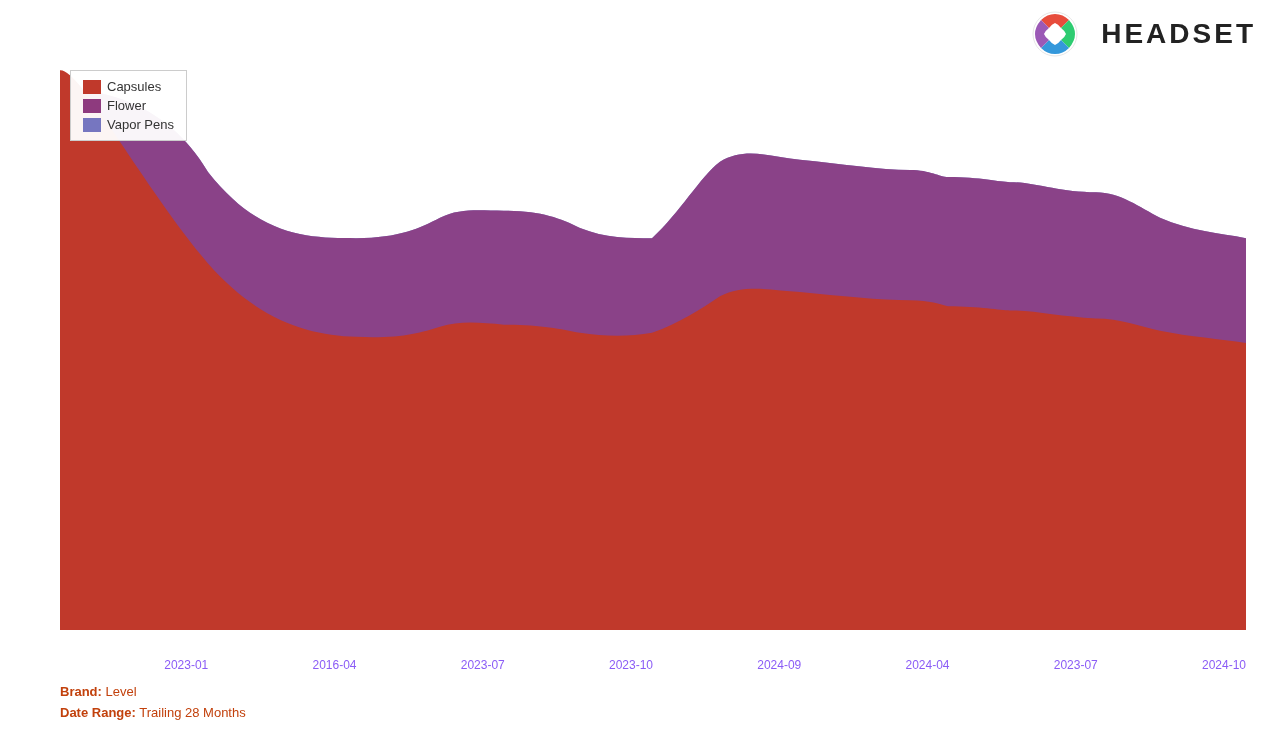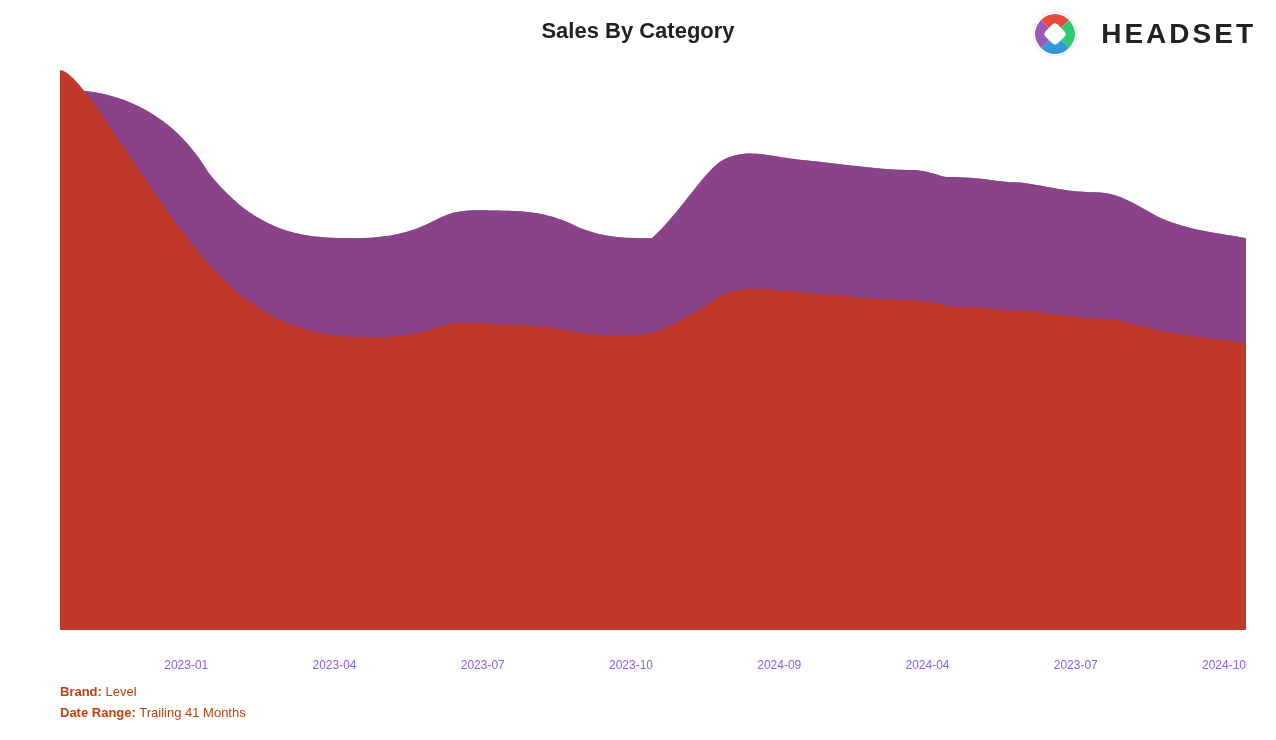--- a/index.html
+++ b/index.html
@@ -133,22 +133,35 @@
 
       <path d="M38 38 Q32 44 24 44 Q16 44 10 38 L18 30 Q21 34 24 35 Q27 34 30 30Z" fill="#3498db"></path>
 
       <path d="M10 38 Q4 31 4 24 Q4 17 10 10 L18 18 Q14 21 13 24 Q14 27 18 30Z" fill="#9b59b6"></path>
 
       <circle cx="24" cy="24" r="8" fill="white"></circle>
     </svg>
     <span class="logo-text">HEADSET</span>
   </div>
 
-  <div class="chart-title">Sales By Category</div>
-
+
+  <div class="legend">
+    <div class="legend-item">
+      <span class="legend-swatch" style="background:#c0392b;"></span>
+      <span>Capsules</span>
+    </div>
+    <div class="legend-item">
+      <span class="legend-swatch" style="background:#8e3a7e;"></span>
+      <span>Flower</span>
+    </div>
+    <div class="legend-item">
+      <span class="legend-swatch" style="background:#7676c0;"></span>
+      <span>Vapor Pens</span>
+    </div>
+  </div>
 
   <div class="chart-container">
     <svg class="area-chart" viewBox="0 0 1186 560" preserveAspectRatio="none" xmlns="http://www.w3.org/2000/svg">
 
       <defs>
         <clipPath id="chartClip">
           <rect x="0" y="0" width="1186" height="560"></rect>
         </clipPath>
       </defs>
 
@@ -217,33 +230,33 @@
            C1060,254 1080,262 1100,266
            C1130,272 1160,274 1186,278
            L1186,560 L0,560 Z" fill="#c0392b" opacity="1"></path>
 
     </svg>
   </div>
 
   <div class="xaxis">
     <span></span>
     <span>2023-01</span>
-    <span>2023-04</span>
+    <span>2016-04</span>
     <span>2023-07</span>
     <span>2023-10</span>
     <span>2024-09</span>
     <span>2024-04</span>
     <span>2023-07</span>
     <span>2024-10</span>
   </div>
 
   <div class="footer-info">
     <div>
       <span class="label">Brand:</span>
       <span class="value">Level</span>
     </div>
     <div>
       <span class="label">Date Range:</span>
-      <span class="value">Trailing 41 Months</span>
+      <span class="value">Trailing 28 Months</span>
     </div>
   </div>
 
 </div>
 
 </body></html>

